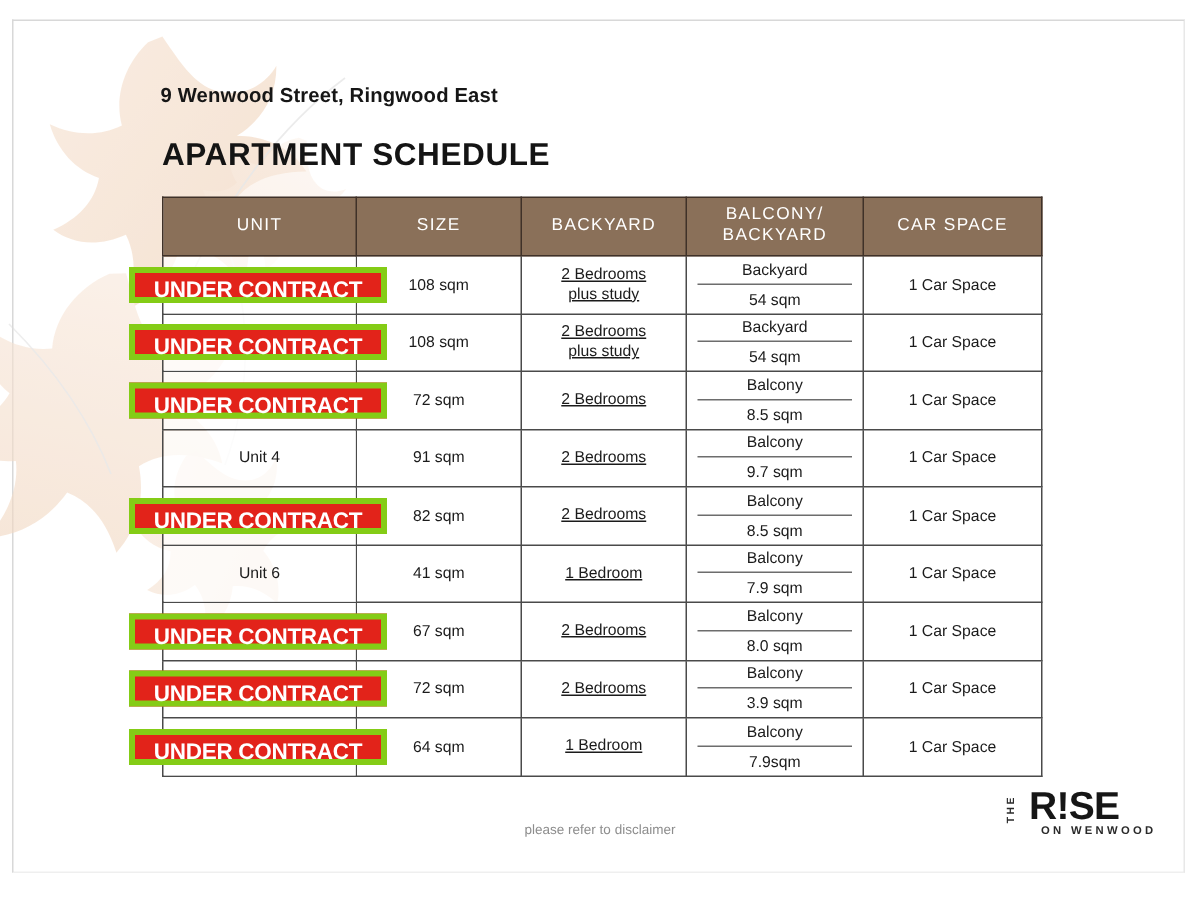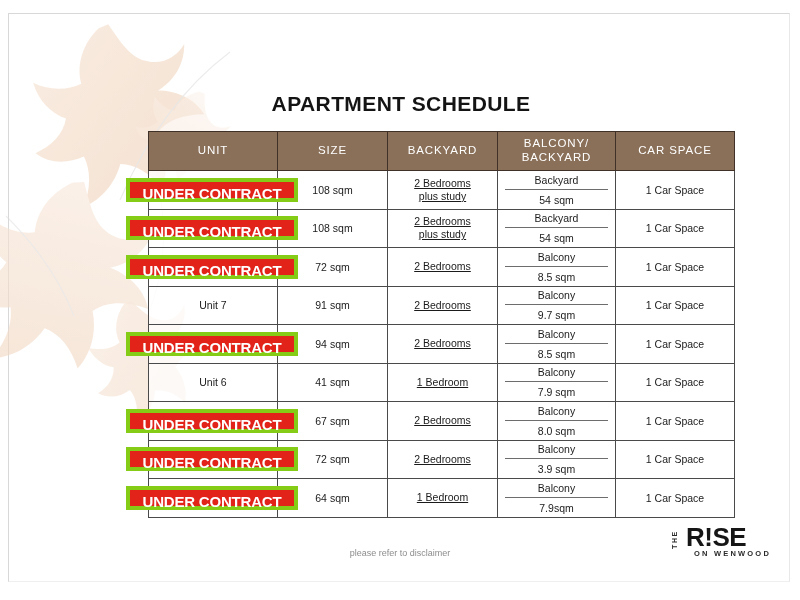--- a/index.html
+++ b/index.html
@@ -52,36 +52,35 @@
     font-size: 13.5px;
     font-weight: bold;
     letter-spacing: 0.1px;
     color: #161616;
     white-space: nowrap;
   }
   #schedule-title {
     position: absolute;
     left: 108px; top: 92px;
     width: 586px;
-    text-align: center;
+    text-align: left;
     font-size: 21px;
     font-weight: bold;
     letter-spacing: 0.4px;
     color: #141414;
   }
 
   
   #schedule-table {
     position: absolute;
     left: 108px; top: 131px;
     width: 586px;
     border-collapse: collapse;
     table-layout: fixed;
     background: transparent;
-    margin-left: 40px;
   }
   #schedule-table th,
   #schedule-table td {
     border: 1px solid #4a4a4a;
     padding: 0;
     font-size: 10.5px;
     font-weight: normal;
     color: #1b1b1b;
     text-align: center;
     vertical-align: middle;
@@ -236,20 +235,21 @@
            C66 106 57 99 48 97 C43 108 33 118 20 121 C27 110 29 99 25 89
            C14 93 3 91 -5 83 C6 80 14 74 17 64 C7 59 1 49 -1 38
            C9 44 20 46 29 42 C27 29 34 16 45 7 Z"></path>
 
       <path d="M230 42 C190 72 150 120 120 190" fill="none" stroke="#d9d9d9" stroke-width="1.1" opacity="0.85"></path>
       <path d="M6 206 C38 238 60 270 74 306" fill="none" stroke="#dcdcdc" stroke-width="1.1" opacity="0.8"></path>
       <path d="M150 150 C168 196 168 250 150 300" fill="none" stroke="#e2e2e2" stroke-width="1" opacity="0.7"></path>
     </g>
   </svg>
 
+  <div id="addr-line">9 Wenwood Street, Ringwood East</div>
 
   <div id="schedule-title">APARTMENT SCHEDULE</div>
 
   <table id="schedule-table">
     <colgroup>
       <col class="col-unit">
         <col class="col-size">
         <col class="col-bed">
       <col class="col-bal">
         <col class="col-car">
@@ -309,38 +309,38 @@
           </td>
           <td>
             <div class="bal-split">
               <div class="bal-type">Balcony</div>
               <div class="bal-area">8.5 sqm</div>
             </div>
           </td>
           <td>1 Car Space</td>
         </tr>
         <tr>
-          <td class="cell-unit"><span>Unit 7</span></td>
+          <td class="cell-unit"><span>Unit 4</span></td>
           <td class="cell-size">91 sqm</td>
           <td>
             <div class="bed-text"><span>2 Bedrooms</span></div>
           </td>
           <td>
             <div class="bal-split">
               <div class="bal-type">Balcony</div>
               <div class="bal-area">9.7 sqm</div>
             </div>
           </td>
           <td>1 Car Space</td>
         </tr>
         <tr>
           <td class="cell-unit">
             <div class="under-contract">UNDER CONTRACT</div>
           </td>
-          <td class="cell-size">94 sqm</td>
+          <td class="cell-size">82 sqm</td>
           <td>
             <div class="bed-text"><span>2 Bedrooms</span></div>
           </td>
           <td>
             <div class="bal-split">
               <div class="bal-type">Balcony</div>
               <div class="bal-area">8.5 sqm</div>
             </div>
           </td>
           <td>1 Car Space</td>

